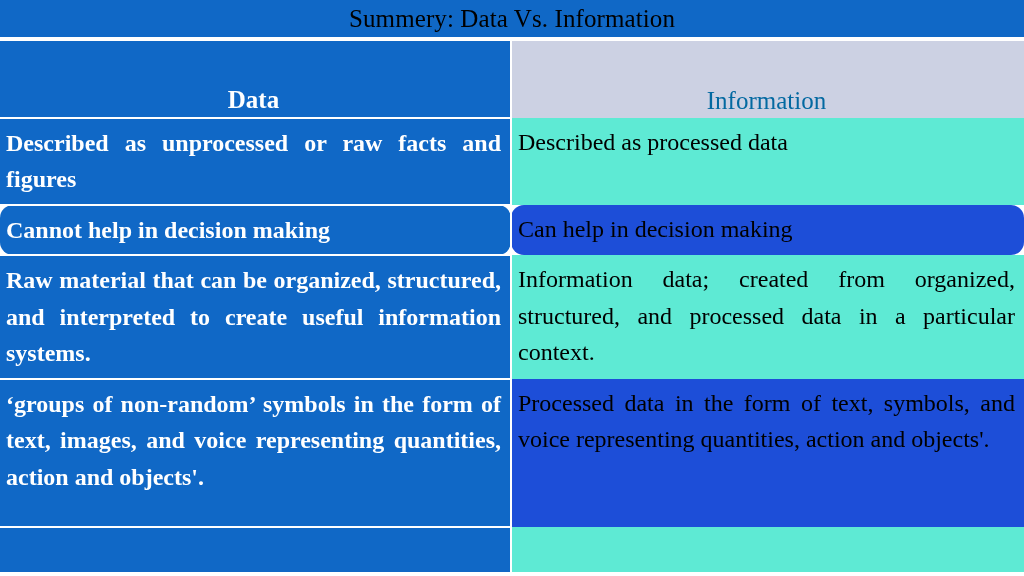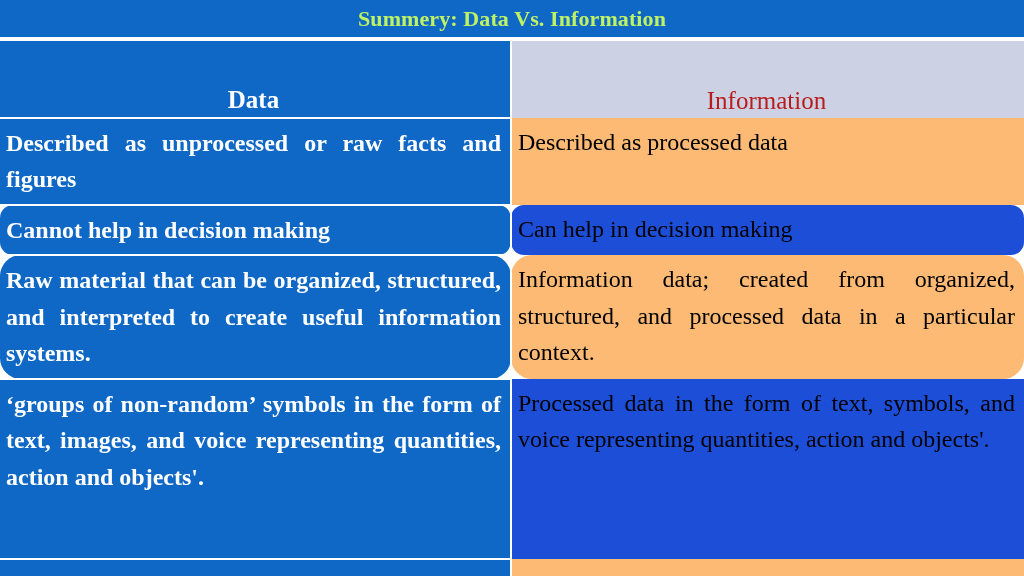--- a/index.html
+++ b/index.html
@@ -27,23 +27,23 @@
     left: 0;
     top: 0;
     width: 1024px;
     height: 37px;
     background: #1068C6;
     display: flex;
     align-items: center;
     justify-content: center;
   }
   .title-text {
-    color: #bef264;
-    font-size: 22px;
-    font-weight: bold;
+    color: #000000;
+    font-size: 25px;
+    font-weight: normal;
     letter-spacing: 0.1px;
     line-height: 1;
     white-space: nowrap;
   }
 
   
   .table {
     position: absolute;
     left: 0;
     top: 41px;
@@ -69,53 +69,53 @@
     font-weight: bold;
     border-bottom: 2px solid #FFFFFF;
     border-right: 2px solid #FFFFFF;
   }
   
   .cell-right {
     color: #000000;
     font-weight: normal;
   }
   .bg-header-right { background: #CCD1E3; }
-  .bg-light        { background: #fdba74; }
+  .bg-light        { background: #5eead4; }
   .bg-shade        { background: #1d4ed8; }
 
   
   .hdr-row .cell { height: 77px; vertical-align: bottom; }
   .hdr-left  { text-align: center; padding-bottom: 4px; }
   .hdr-right { text-align: center; padding-bottom: 4px; }
   .hdr-text-left {
     font-size: 25px;
     font-weight: bold;
     color: #FFFFFF;
     line-height: 1.08;
   }
   .hdr-text-right {
     font-size: 25px;
     font-weight: normal;
-    color: #b91c1c;
+    color: #0369a1;
     line-height: 1.08;
   }
 
   
   .para {
     margin: 0;
     font-size: 24px;
     line-height: 1.52;
   }
   .para.justify { text-align: justify; text-align-last: left; }
 
   
   .r1 .cell { height: 82px; }
   .r2 .cell { height: 38px; border-radius: 13px; }
-  .r3 .cell { height: 100px; border-radius: 21px; }
-  .r4 .cell { height: 180px; }
+  .r3 .cell { height: 100px; }
+  .r4 .cell { height: 148px; }
   .r5 .cell { height: 45px; }
 
   .r5 .cell-left { border-bottom: 0; }
 </style>
 </head>
 <body>
 
 <div class="slide">
 
   <div class="title-bar">

